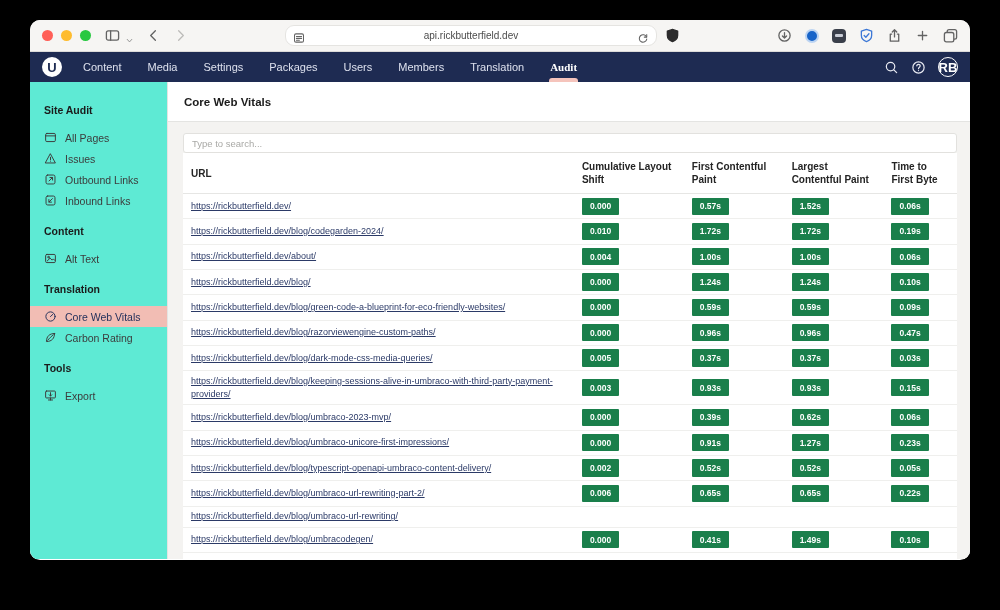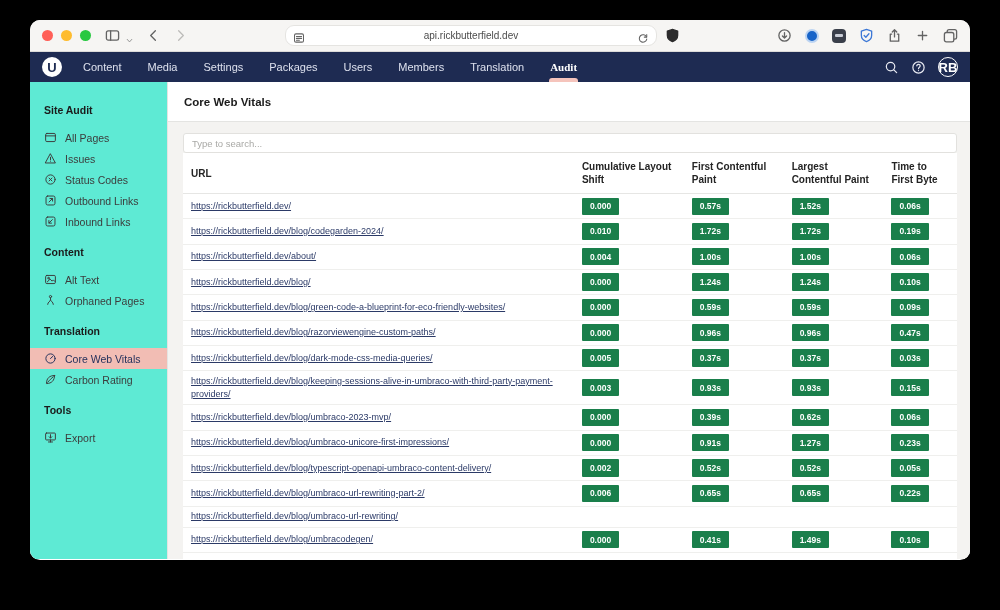--- a/index.html
+++ b/index.html
@@ -187,28 +187,20 @@
             <div class="sb-item">
               <span class="sb-icon"><svg viewBox="0 0 16 16">
                   <path d="M8 2.5 L14 13.5 H2 Z"></path>
                   <line x1="8" y1="6.5" x2="8" y2="9.5"></line>
                   <line x1="8" y1="11.2" x2="8" y2="11.4"></line>
                 </svg></span>
               <span class="sb-label">Issues</span>
             </div>
             <div class="sb-item">
               <span class="sb-icon"><svg viewBox="0 0 16 16">
-                  <circle cx="8" cy="8" r="5.7"></circle>
-                  <line x1="6.2" y1="6.2" x2="9.8" y2="9.8"></line>
-                  <line x1="9.8" y1="6.2" x2="6.2" y2="9.8"></line>
-                </svg></span>
-              <span class="sb-label">Status Codes</span>
-            </div>
-            <div class="sb-item">
-              <span class="sb-icon"><svg viewBox="0 0 16 16">
                   <rect x="2.5" y="2.5" width="11" height="11" rx="2"></rect>
                   <line x1="6.2" y1="9.8" x2="10.3" y2="5.7"></line>
                   <path d="M7.3 5.5 H10.5 V8.7"></path>
                 </svg></span>
               <span class="sb-label">Outbound Links</span>
             </div>
             <div class="sb-item">
               <span class="sb-icon"><svg viewBox="0 0 16 16">
                   <rect x="2.5" y="2.5" width="11" height="11" rx="2"></rect>
                   <line x1="10.3" y1="5.7" x2="6.2" y2="9.8"></line>
@@ -221,27 +213,20 @@
         <div class="sb-section">
           <div class="sec-title">Content</div>
           <div class="sec-items">
             <div class="sb-item">
               <span class="sb-icon"><svg viewBox="0 0 16 16">
                   <rect x="2" y="3" width="12" height="10" rx="1.5"></rect>
                   <circle cx="5.5" cy="6.3" r="1"></circle>
                   <path d="M4 11 L7.5 7.5 L10 10 L11.5 8.5 L13.5 10.5"></path>
                 </svg></span>
               <span class="sb-label">Alt Text</span>
-            </div>
-            <div class="sb-item">
-              <span class="sb-icon"><svg viewBox="0 0 16 16">
-                  <circle cx="8" cy="3.2" r="1.4"></circle>
-                  <path d="M8 4.6 V7 C8 9.5 4.5 9.5 4.5 12.8 M8 7 C8 9.5 11.5 9.5 11.5 12.8"></path>
-                </svg></span>
-              <span class="sb-label">Orphaned Pages</span>
             </div>
           </div>
         </div>
         <div class="sb-section">
           <div class="sec-title">Translation</div>
           <div class="sec-items">
             <div class="sb-item active">
               <span class="sb-icon"><svg viewBox="0 0 16 16">
                   <circle cx="8" cy="8" r="5.7"></circle>
                   <path d="M8 8 L10.8 5.4"></path>

